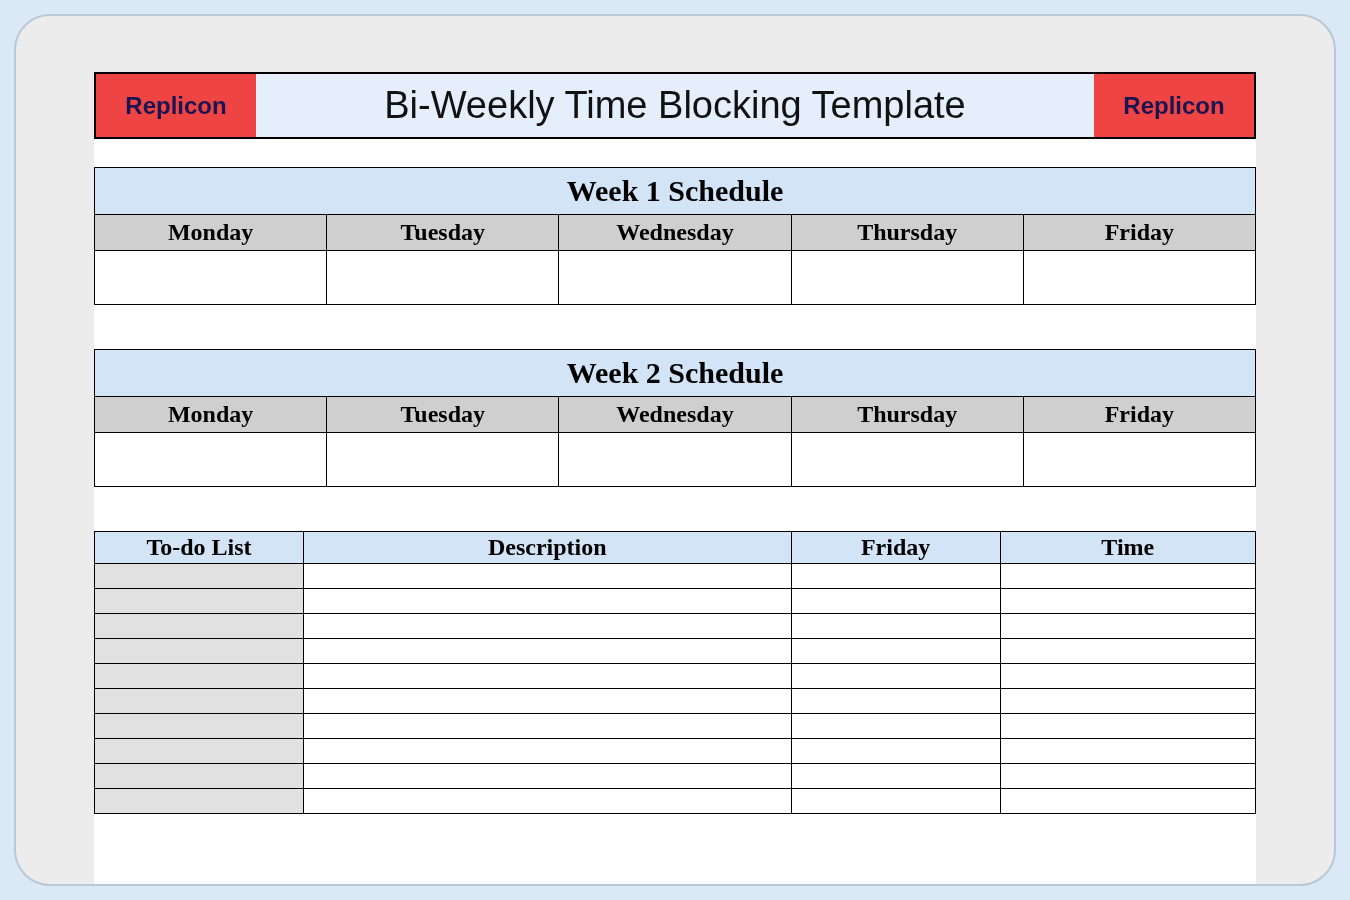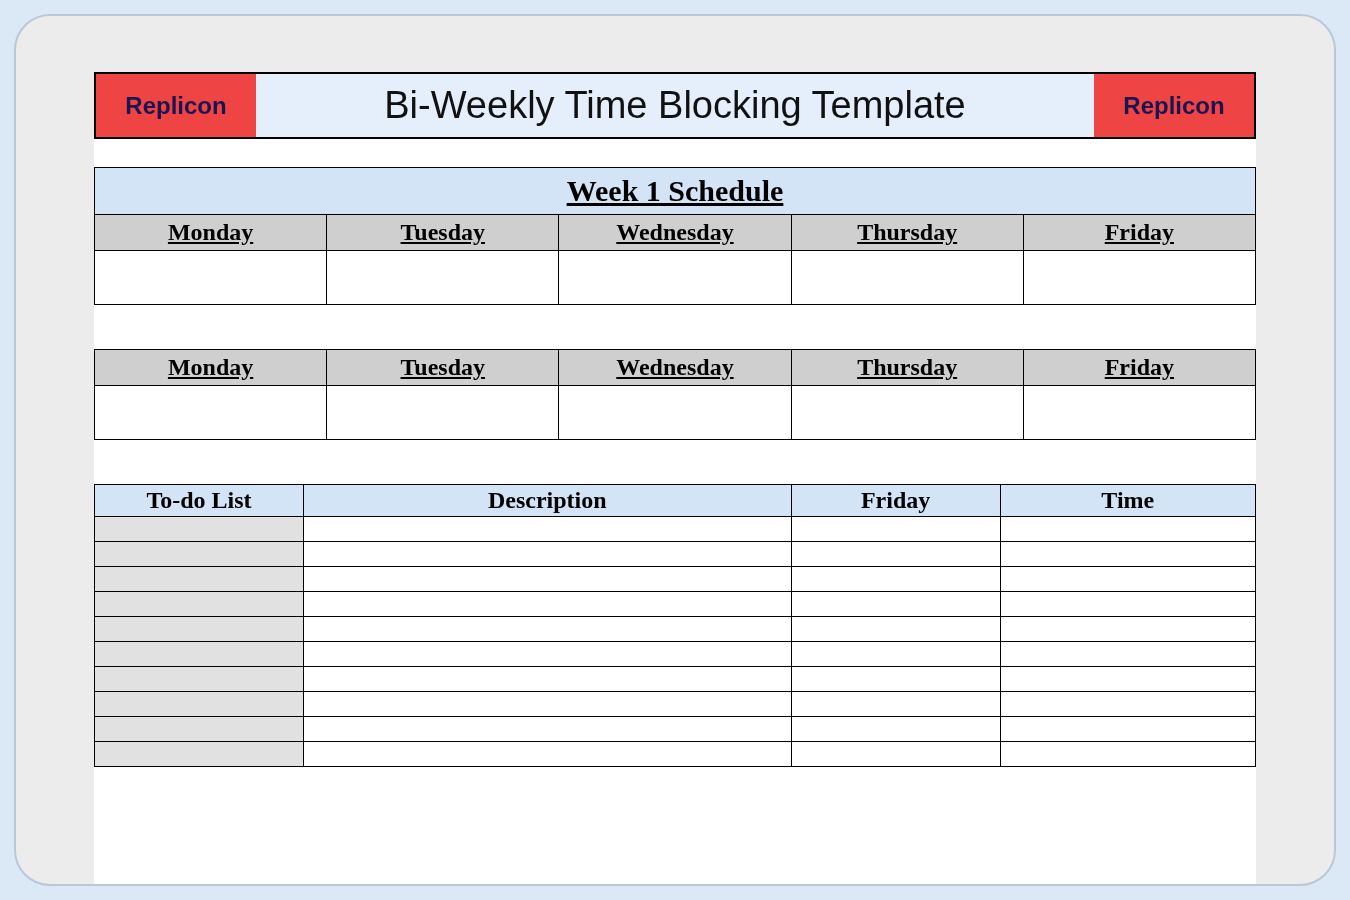--- a/index.html
+++ b/index.html
@@ -56,21 +56,20 @@
   }
 
   .gap   { height: 28px; }
   .gap-lg{ height: 44px; }
 
   
   table.week {
     width: 100%;
     border-collapse: collapse;
     table-layout: fixed;
-    text-decoration: underline;
   }
   table.week th, table.week td {
     border: 1px solid #000;
   }
   .week-title {
     background: #d3e4f6;
     text-align: center;
     font-size: 30px;
     font-weight: 700;
     padding: 6px 0;
@@ -145,20 +144,23 @@
         <td class="day-cell"></td>
         <td class="day-cell"></td>
       </tr>
     </tbody>
       </table>
 
     <div class="gap-lg"></div>
 
     <table class="week">
       <tbody>
+          <tr>
+            <th class="week-title" colspan="5">Week 2 Schedule</th>
+          </tr>
       <tr>
         <th class="day-head">Monday</th>
         <th class="day-head">Tuesday</th>
         <th class="day-head">Wednesday</th>
         <th class="day-head">Thursday</th>
         <th class="day-head">Friday</th>
       </tr>
       <tr>
         <td class="day-cell"></td>
         <td class="day-cell"></td>

